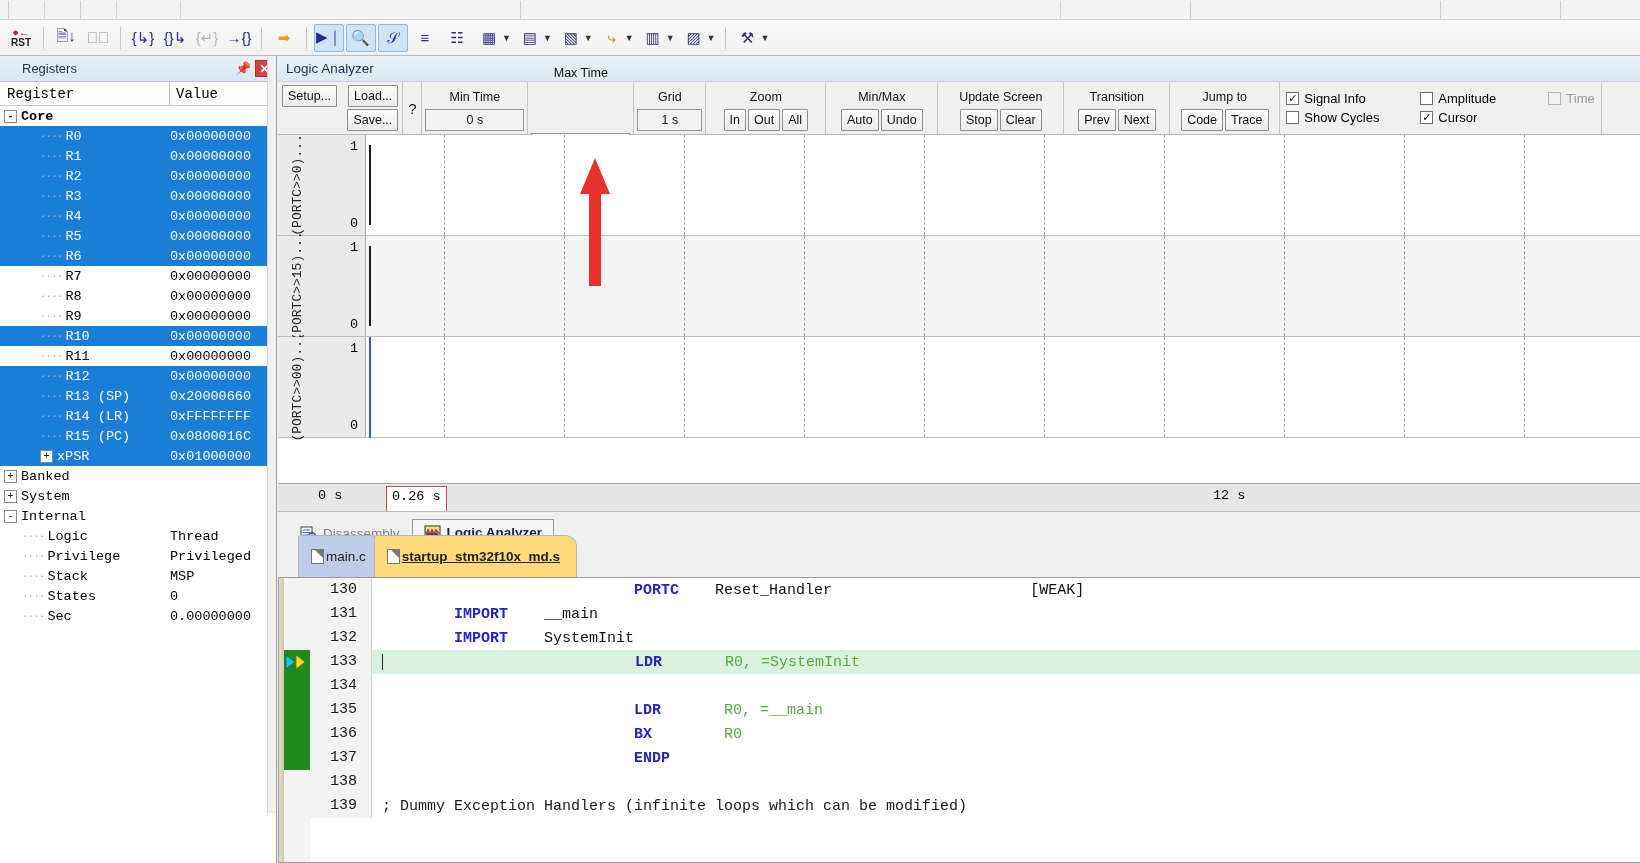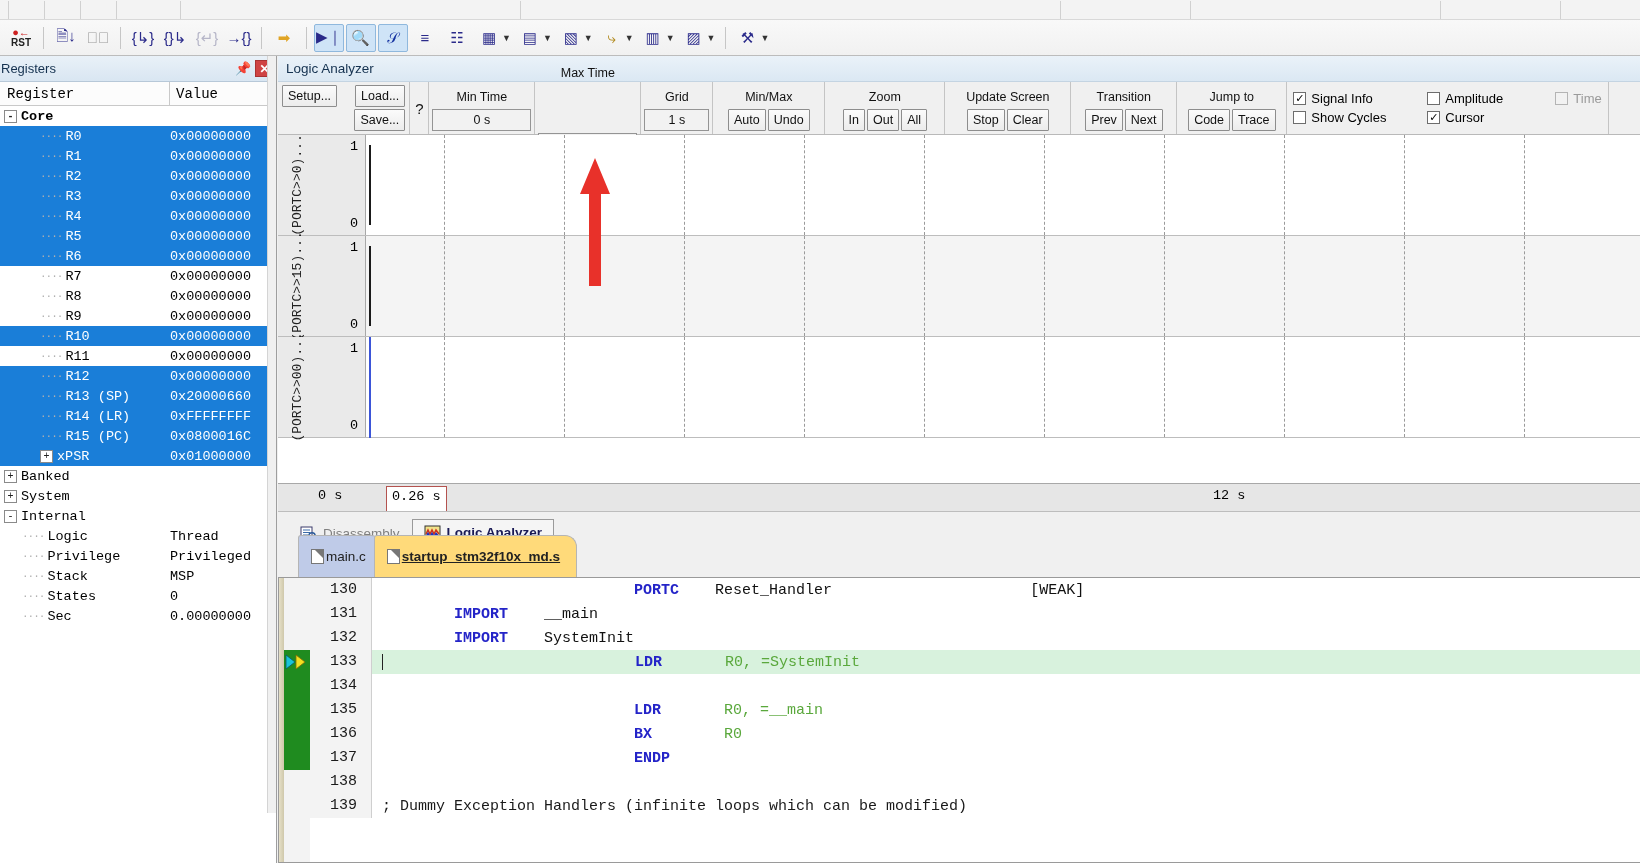--- a/index.html
+++ b/index.html
@@ -40,21 +40,21 @@
   .tb-caret { font-size: 9px; color: #333; margin-left: -4px; margin-right: 2px; }
   .tb-ghost { position:absolute; top:1px; height:18px; width:26px; border-left:1px solid #d0d0d0;}
 
   
   .reg-pane {
     position: absolute; left: 0; top: 56px; width: 277px; height: 807px;
     background: #fff; border-right: 1px solid #9e9e9e;
   }
   .reg-title {
     height: 26px; background: linear-gradient(#e9f1f8,#d9e6f2);
-    display: flex; align-items: center; padding: 0 2px 0 1px;
+    display: flex; align-items: center; padding: 0 2px 0 22px;
     font-size: 13px; color: #14314f; border-bottom: 1px solid #b7c8d8;
   }
   .reg-title .t { flex: 1; }
   .pin-icon { width: 16px; text-align: center; font-size: 13px; color: #27445f; }
   .close-box {
     width: 19px; height: 17px; background: #cf4343; color: #fff;
     display: flex; align-items: center; justify-content: center;
     font-size: 12px; font-weight: bold; border: 1px solid #a93232; margin-left: 4px;
   }
   .reg-header {
@@ -449,21 +449,21 @@
     <div class="reg-vscroll"></div>
   </div>
 
   <div class="la-pane">
     <div class="la-title">
       <span>Logic Analyzer</span>
     </div>
 
     <div class="la-toolbar">
       <div class="grp" style="justify-content:center;gap:2px;padding:0 4px;">
-        <div style="display:flex;gap:18px;">
+        <div style="display:flex;gap:11px;">
           <div class="btn">Setup...</div>
           <div class="btn">Load...</div>
         </div>
         <div style="display:flex;gap:3px;justify-content:flex-end;">
           <div class="btn" style="visibility:hidden;">Setup...</div>
           <div class="btn">Save...</div>
         </div>
       </div>
       <div class="grp" style="padding:0;">
         <div class="qmark" style="height:100%;">?</div>
@@ -475,33 +475,33 @@
       </div>
       <div class="grp" style="width:106px;gap:48px;">
         <div class="grp-label">Max Time</div>
         <div class="field">1.25 us</div>
       </div>
       <div class="grp" style="width:72px;">
         <div class="grp-label">Grid</div>
         <div class="field">1 s</div>
       </div>
 
-      <div class="grp" style="width:112px;">
-        <div class="grp-label">Min/Max</div>
-        <div class="grp-row">
-          <div class="btn">Auto</div>
-          <div class="btn">Undo</div>
-        </div>
-      </div>
       <div class="grp" style="width:120px;">
         <div class="grp-label">Zoom</div>
         <div class="grp-row">
           <div class="btn">In</div>
           <div class="btn">Out</div>
           <div class="btn">All</div>
+        </div>
+      </div>
+      <div class="grp" style="width:112px;">
+        <div class="grp-label">Min/Max</div>
+        <div class="grp-row">
+          <div class="btn">Auto</div>
+          <div class="btn">Undo</div>
         </div>
       </div>
       <div class="grp" style="width:126px;">
         <div class="grp-label">Update Screen</div>
         <div class="grp-row">
           <div class="btn">Stop</div>
           <div class="btn">Clear</div>
         </div>
       </div>
       <div class="grp" style="width:106px;">

